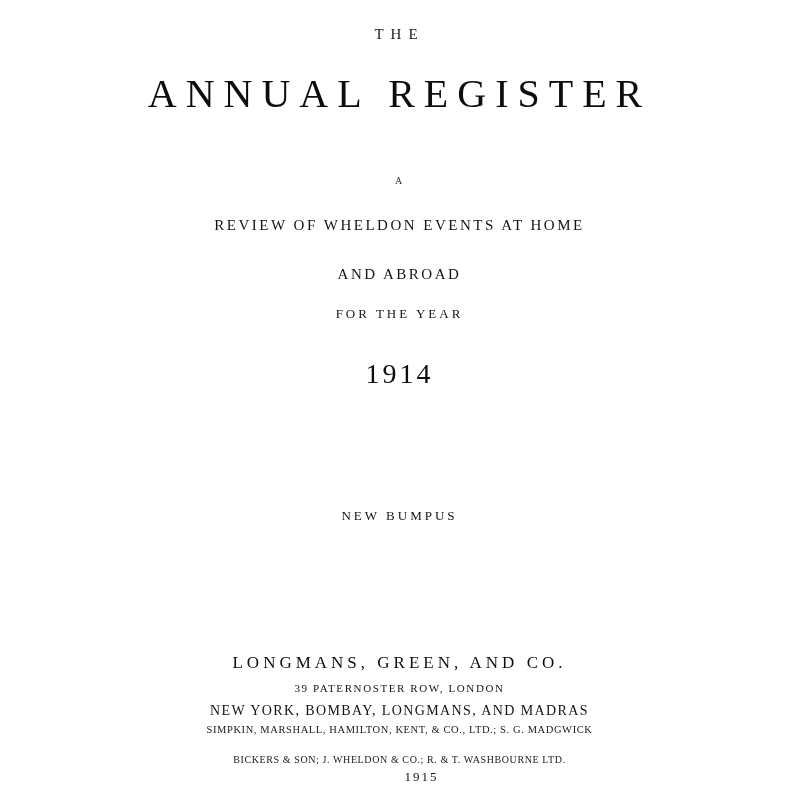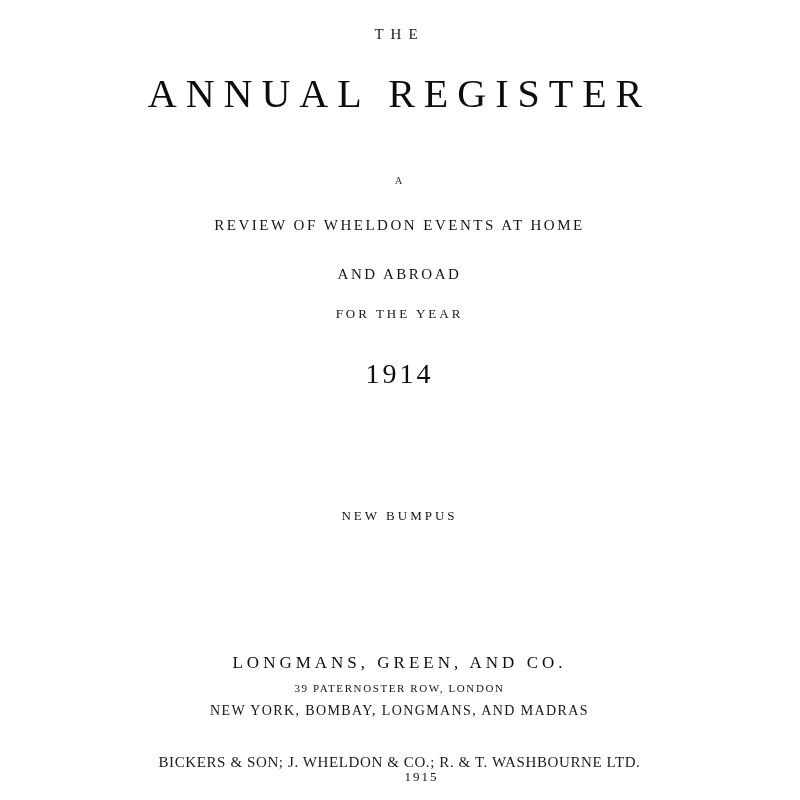--- a/index.html
+++ b/index.html
@@ -102,21 +102,21 @@
     color: #1a1a1a;
   }
   .agents-2 {
     top: 739px;
     font-size: 10.5px;
     letter-spacing: 0.6px;
     color: #1a1a1a;
   }
   .agents-3 {
     top: 754px;
-    font-size: 15px;
+    font-size: 10px;
     letter-spacing: 0.6px;
     color: #1a1a1a;
   }
   .pub-year {
     top: 769px;
     font-size: 13px;
     letter-spacing: 2px;
     color: #141414;
     margin-left: 44px;
   }
@@ -141,19 +141,20 @@
   <div class="abs year">1914</div>
 
   <div class="abs new-series">NEW BUMPUS</div>
 
   <div class="abs publisher">LONGMANS, GREEN, AND CO.</div>
 
   <div class="abs address">39 PATERNOSTER ROW, LONDON</div>
 
   <div class="abs cities">NEW YORK, BOMBAY, LONGMANS, AND MADRAS</div>
 
+  <div class="abs agents-1">SIMPKIN, MARSHALL, HAMILTON, KENT, &amp; CO., LTD.; S. G. MADGWICK</div>
 
 
   <div class="abs agents-3">BICKERS &amp; SON; J. WHELDON &amp; CO.; R. &amp; T. WASHBOURNE LTD.</div>
 
   <div class="abs pub-year">1915</div>
 
 </div>
 
 </body></html>

